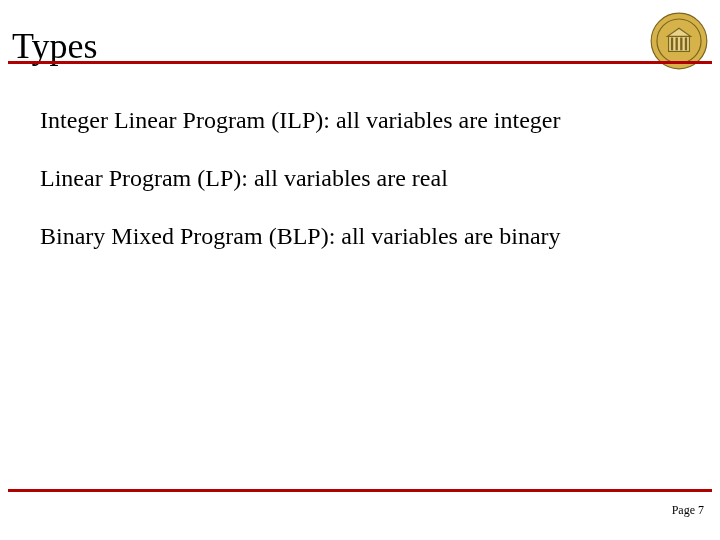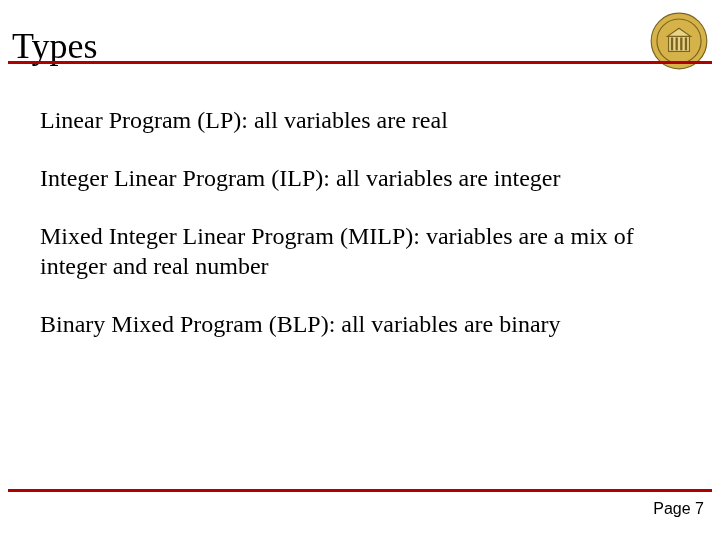--- a/index.html
+++ b/index.html
@@ -68,22 +68,22 @@
     left: 8px;
     right: 8px;
     bottom: 48px;
     height: 0;
     border-top: 3px solid #b00000;
   }
   .page-num {
     position: absolute;
     right: 16px;
     bottom: 22px;
-    font-family: Liberation Sans, sans-serif;
-    font-size: 16px;
+    font-family: Liberation Serif, serif;
+    font-size: 12px;
     color: #000;
   }
 </style>
 </head>
 <body>
 
 <div class="slide">
 
   <div class="title-row">
     <div class="title">Types</div>
@@ -97,23 +97,22 @@
         <rect x="52" y="44" width="4" height="22" fill="#7a641e"></rect>
         <rect x="60" y="44" width="4" height="22" fill="#7a641e"></rect>
         <polygon points="50,28 30,42 70,42" fill="#e8d38a" stroke="#7a641e" stroke-width="2"></polygon>
       </svg>
     </div>
   </div>
 
   <div class="top-rule"></div>
 
   <div class="body">
+    <p>Integer Linear Program (ILP): all variables are integer</p>
     <p>Linear Program (LP): all variables are real</p>
-    <p>Integer Linear Program (ILP): all variables are integer</p>
-    <p>Mixed Integer Linear Program (MILP): variables are a mix of integer and real number</p>
     <p>Binary Mixed Program (BLP): all variables are binary</p>
   </div>
 
   <div class="bottom-rule"></div>
 
   <div class="page-num">Page 7</div>
 
 </div>
 
 </body></html>

